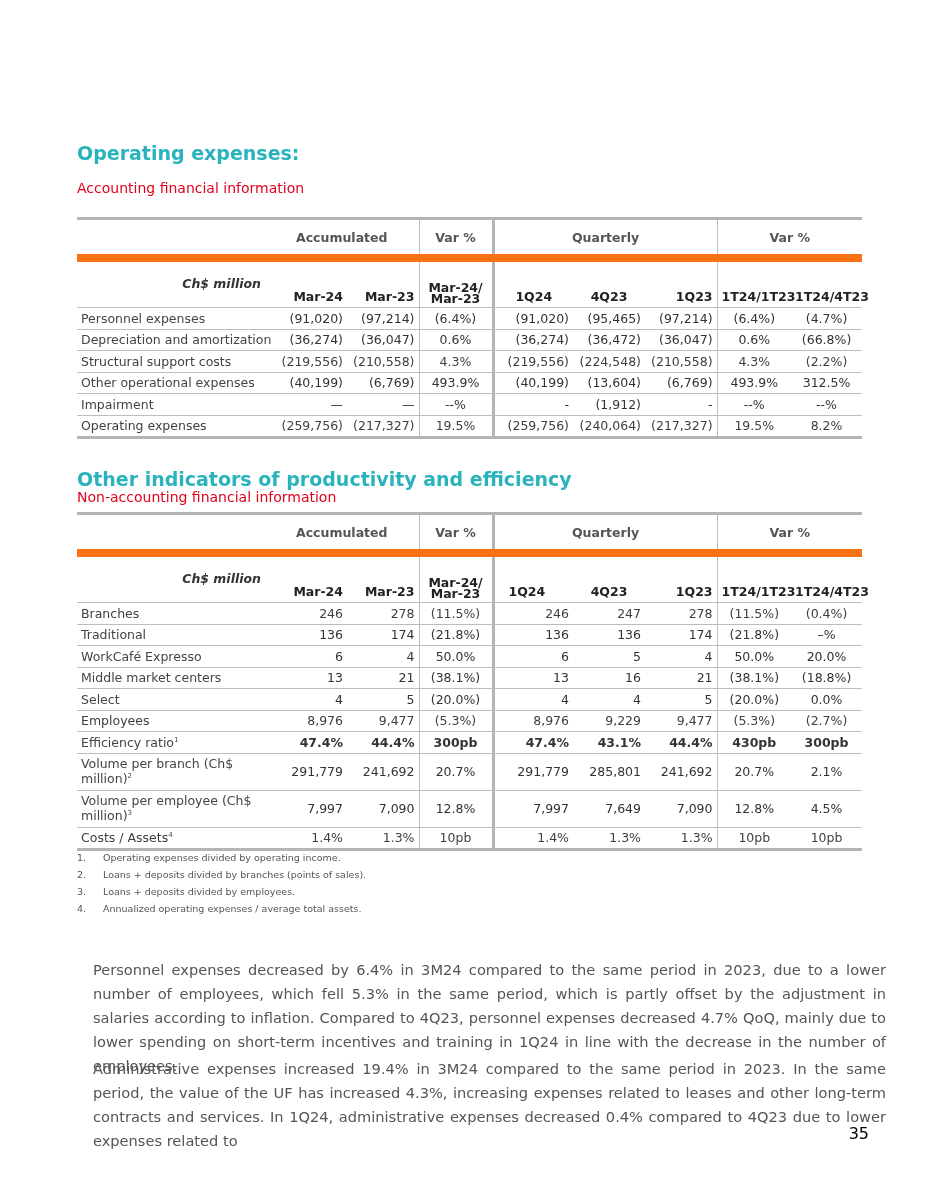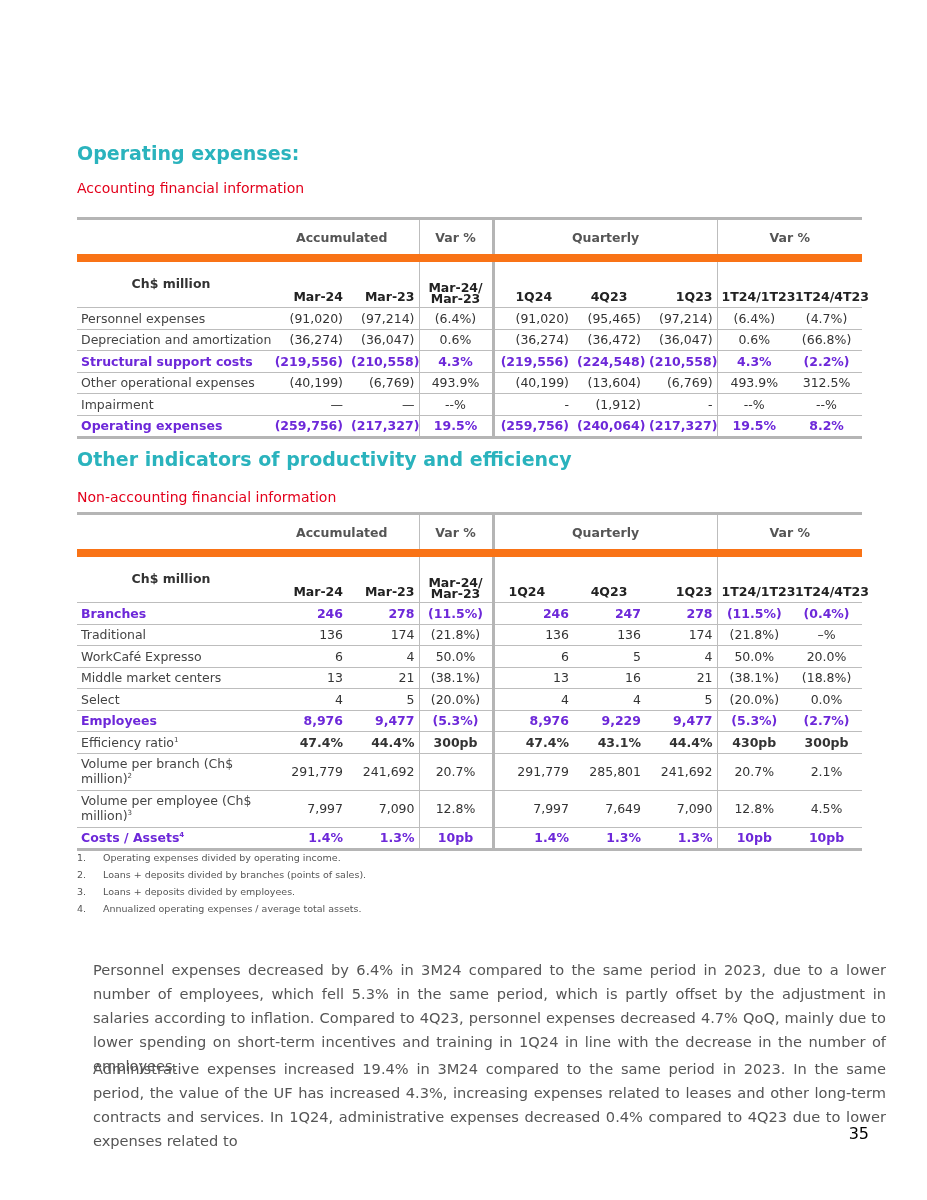--- a/index.html
+++ b/index.html
@@ -4,25 +4,25 @@
 <style>
   html, body { margin: 0; padding: 0; background: #ffffff; }
   body { width: 927px; height: 1200px; position: relative; font-family: "DejaVu Sans", sans-serif; color: #333; }
   .page { position: absolute; left: 77px; top: 0; width: 785px; }
   h1.sec { font-family: "DejaVu Sans", sans-serif; color: #2ab3bd; font-weight: bold; font-size: 19px; margin: 0; position: absolute; left: 0; }
   .sub { color: #e3001b; font-size: 14px; position: absolute; left: 0; }
   table.fin { position: absolute; left: 0; width: 785px; border-collapse: collapse; font-size: 12.5px; color: #333; table-layout: fixed; }
   table.fin td, table.fin th { padding: 0 4px; border-bottom: 1.5px solid #bdbdbd; white-space: nowrap; }
   table.fin thead tr.grp th { height: 34px; font-weight: bold; color: #555; font-size: 12.5px; text-align: center; border-top: 3px solid #b5b5b5; border-bottom: 8px solid #f97316; }
   table.fin thead tr.cols th { height: 42px; vertical-align: bottom; font-weight: bold; color: #222; padding-bottom: 3px; border-bottom: 1.5px solid #bdbdbd; }
-  table.fin thead tr.cols th.lbl { text-align: center; vertical-align: middle; font-weight: bold; color: #333; }
+  table.fin thead tr.cols th.lbl { text-align: right; vertical-align: middle; font-weight: bold; color: #333; font-style: italic; }
   table.fin tbody td { height: 20.5px; text-align: right; }
   table.fin tbody td.lbl { text-align: left; color: #444; }
   table.fin tbody td.c { text-align: center; }
-  table.fin tbody tr.b td { font-weight: bold; color: #6d28d9; }
+  table.fin tbody tr.b td { font-weight: normal; color: #404040; }
   table.fin tbody tr.last td { border-bottom: 3px solid #b5b5b5; }
   .vsep { border-right: 1.5px solid #bdbdbd; }
   .vsep2 { border-right: 3px solid #b5b5b5; }
   .hdr2 { line-height: 11px; font-size: 12.5px; }
   .tall td { height: 36px !important; }
   .tall td.lbl { line-height: 13px; white-space: normal !important; }
   sup { font-size: 7px; vertical-align: super; }
   .notes { position: absolute; left: 0; top: 852px; font-size: 9.5px; color: #555; }
   .notes div { height: 17px; }
   .notes .n { display: inline-block; width: 26px; }
@@ -135,21 +135,21 @@
           <td class="c vsep2" style="border-left: 1.5px solid rgb(189, 189, 189);">19.5%</td>
           <td>(259,756)</td>
           <td>(240,064)</td>
           <td class="vsep">(217,327)</td>
           <td class="c">19.5%</td>
           <td class="c">8.2%</td>
         </tr>
       </tbody>
   </table>
 
-  <h1 class="sec" style="top:448px;">Other indicators of productivity and efficiency</h1>
+  <h1 class="sec" style="top:468px;">Other indicators of productivity and efficiency</h1>
   <div class="sub" style="top:489px;">Non-accounting financial information</div>
 
   <table class="fin" id="t2" style="top:512px;">
     <colgroup>
       <col style="width:188px">
         <col style="width:82px">
         <col style="width:72px">
         <col style="width:74px">
       <col style="width:80px">
         <col style="width:72px">

